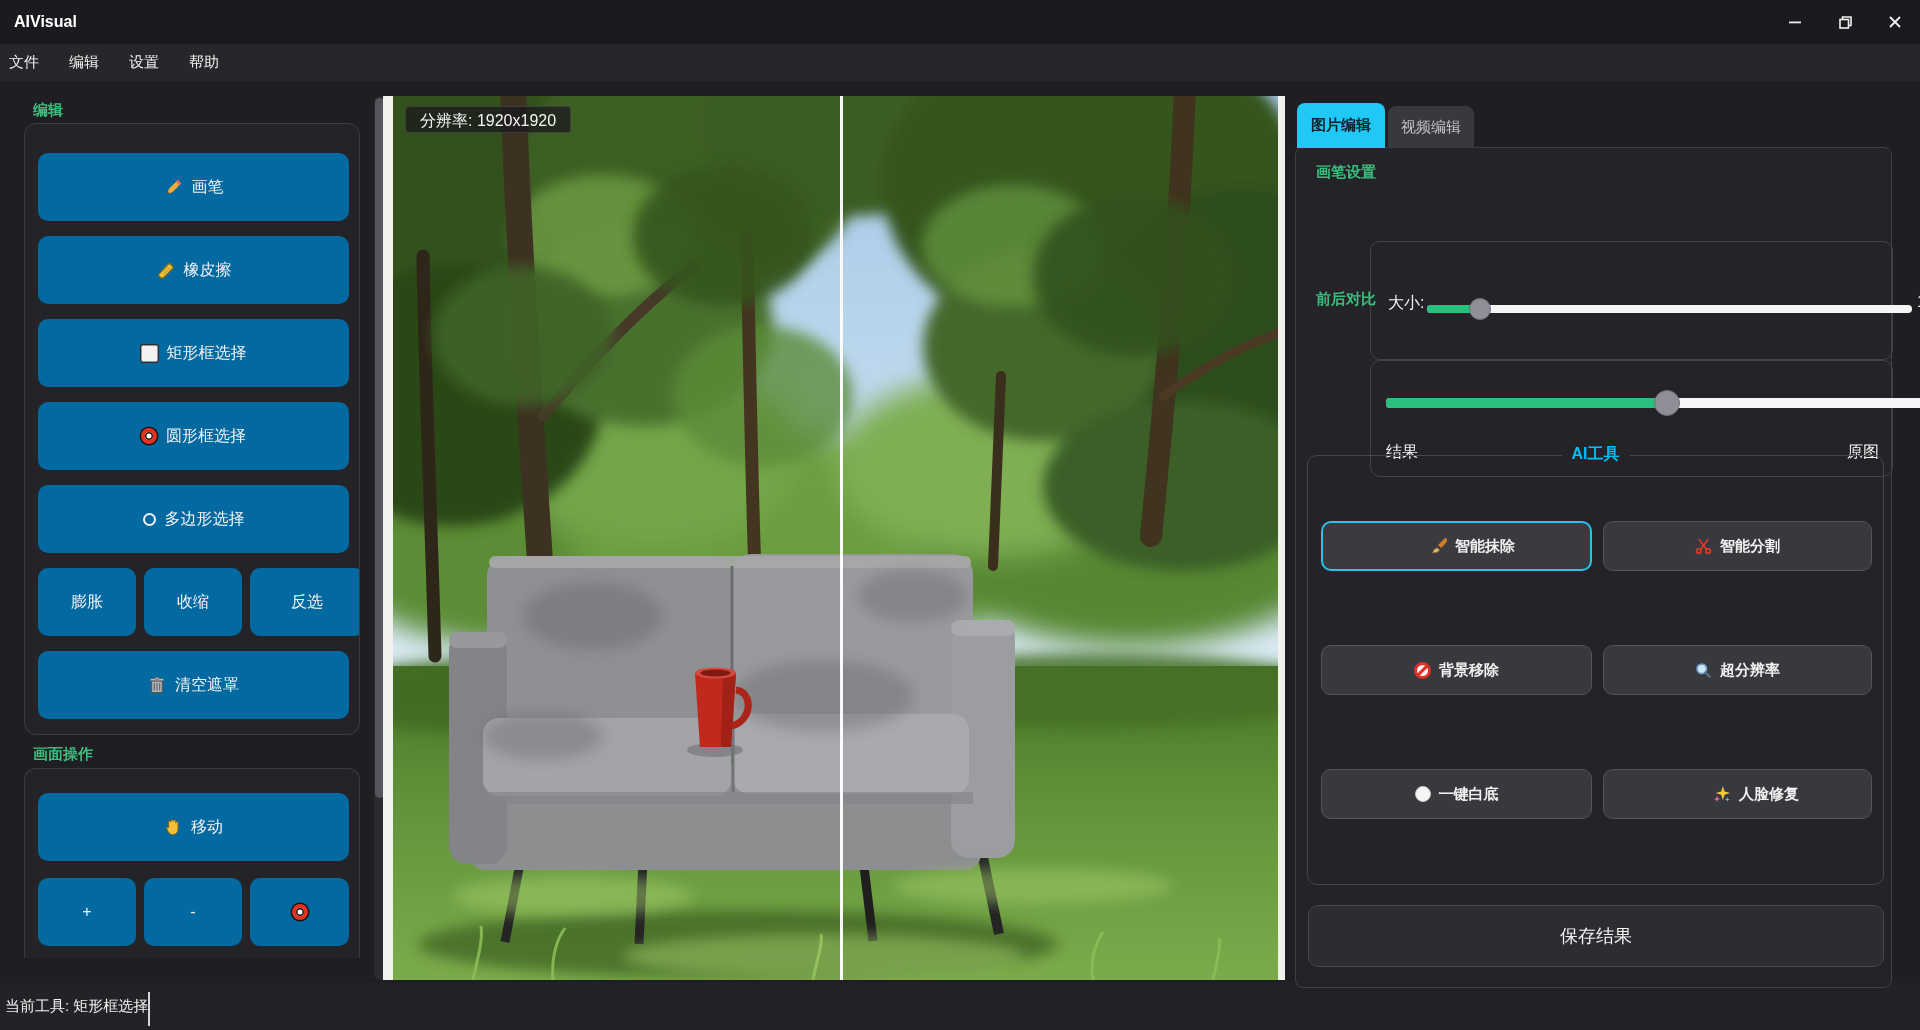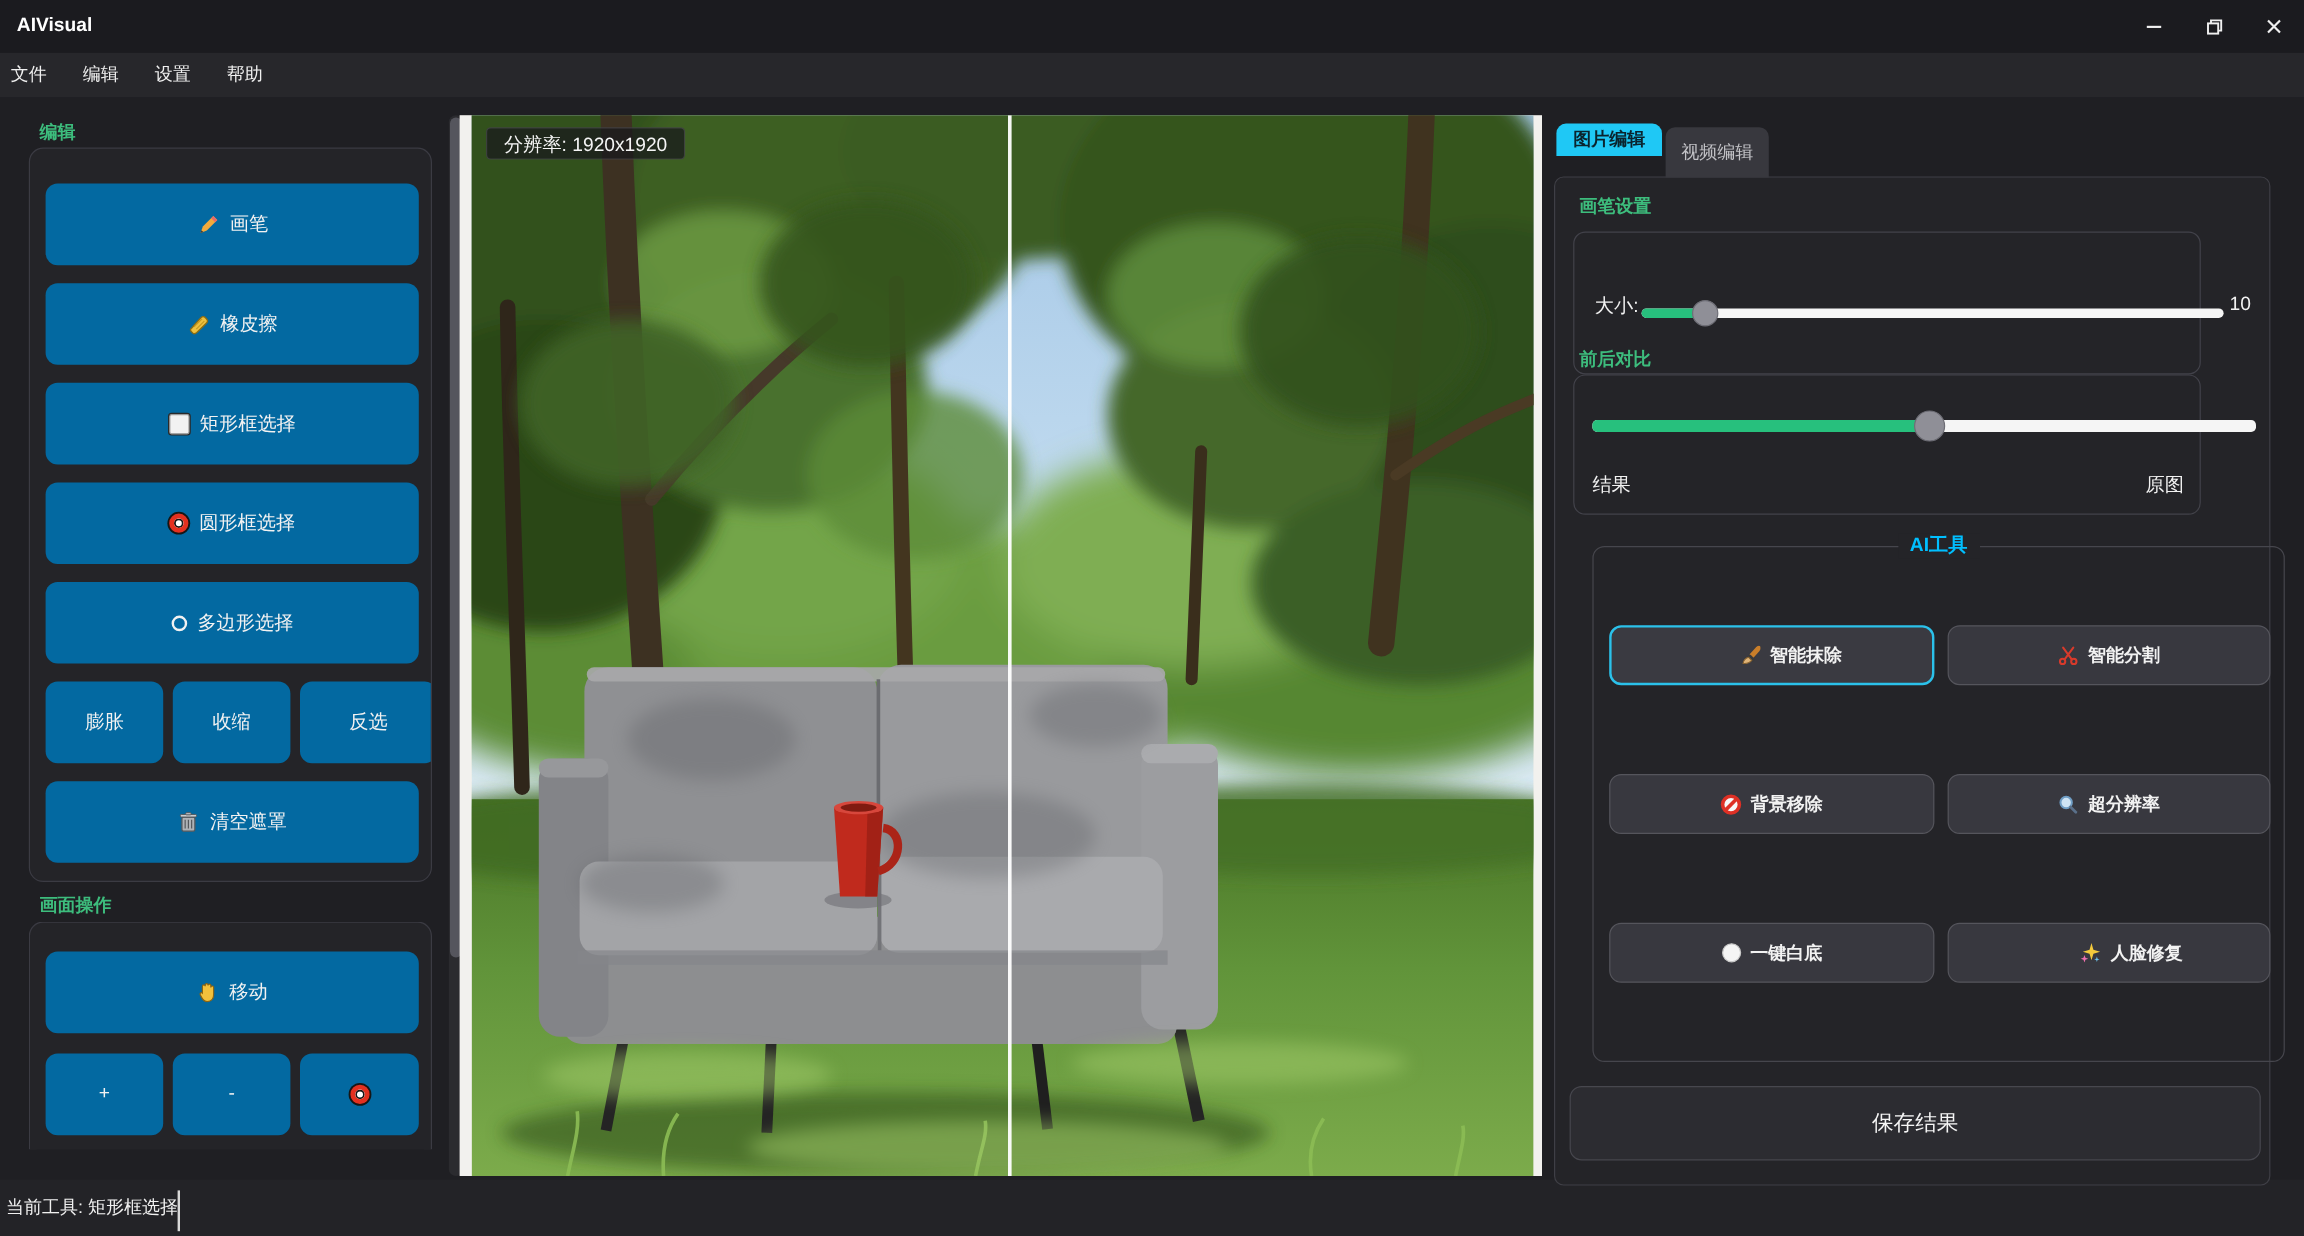--- a/index.html
+++ b/index.html
@@ -38,30 +38,30 @@
   .no-entry::after { content:""; position:absolute; left:-1px; top:4.5px; width:13px; height:3px; background:#de3025; transform:rotate(-45deg); }
   
   .v-scrollbar { position:absolute; left:374px; top:96px; width:12px; height:884px; background:#2b2b2f; border-radius:6px; }
   .v-scrollbar .thumb { position:absolute; left:1px; top:2px; width:10px; height:700px; background:#55555d; border-radius:5px; }
   
   .canvas-area { position:absolute; left:383px; top:96px; width:902px; height:884px; background:#f2f1ee; }
   .photo { position:absolute; left:10px; top:0; width:885px; height:884px; display:block; }
   .res-label { position:absolute; left:22px; top:10px; height:27px; padding:4px 14px; background:rgba(24,24,28,0.74); border:1px solid rgba(90,90,95,0.5); border-radius:4px; font-size:16px; color:#f5f5f5; white-space:nowrap; }
   
   .tab { position:absolute; border:none; font-family:inherit; font-size:15px; font-weight:bold; border-radius:8px 8px 0 0; z-index:3; }
-  .tab.active { left:1297px; top:103px; width:88px; height:27px; background:#1fc8f5; color:#0a242e; }
+  .tab.active { left:1297px; top:103px; width:88px; height:45px; background:#1fc8f5; color:#0a242e; }
   .tab.inactive { left:1388px; top:106px; width:86px; height:42px; background:#38383e; color:#c3c3c7; font-weight:normal; }
   .rp-box { position:absolute; left:1295px; top:147px; width:597px; height:841px; background:#242428; border:1px solid #3f3f46; border-radius:8px; z-index:2; }
   .rp-label { position:absolute; font-size:15px; font-weight:bold; color:#3dbd7d; z-index:4; }
-  .sub-box { position:absolute; left:1311px; width:523px; border:1px solid #42424a; border-radius:10px; z-index:4; }
+  .sub-box { position:absolute; left:1370px; width:523px; border:1px solid #42424a; border-radius:10px; z-index:4;margin-top:48px; }
   .slider-track { position:absolute; border-radius:4px; background:#f5f5f5; }
   .slider-fill { position:absolute; left:0; top:0; height:100%; border-radius:4px; background:#27c07d; }
   .slider-thumb { position:absolute; border-radius:50%; background:#8f8f97; border:1px solid #6e6e76; }
   .small-text { font-size:16px; color:#f2f2f2; }
-  .ai-groupbox { position:absolute; left:1307px; top:455px; width:577px; height:430px; border:1px solid #46464d; border-radius:10px; z-index:4;margin-left:20px; }
+  .ai-groupbox { position:absolute; left:1307px; top:455px; width:577px; height:430px; border:1px solid #46464d; border-radius:10px; z-index:4; }
   .ai-legend { position:absolute; left:50%; top:0; transform:translate(-50%,-55%); background:#242428; padding:0 10px; font-size:16px; font-weight:bold; color:#00bfff; white-space:nowrap; }
   .ai-btn {
     position:absolute; height:50px; background:#38383f; border:1px solid #55555c; border-radius:10px;
     color:#f2f2f2; font-size:15px; font-weight:bold; font-family:inherit;
     display:flex; align-items:center; justify-content:center; gap:8px;
   }
   .ai-btn.active { border:2px solid #2bc1ea; background:#3a3a41; }
   .save-btn {
     position:absolute; left:1308px; top:905px; width:576px; height:62px; z-index:4;
     background:#2c2c31; border:1px solid #47474e; border-radius:10px;

